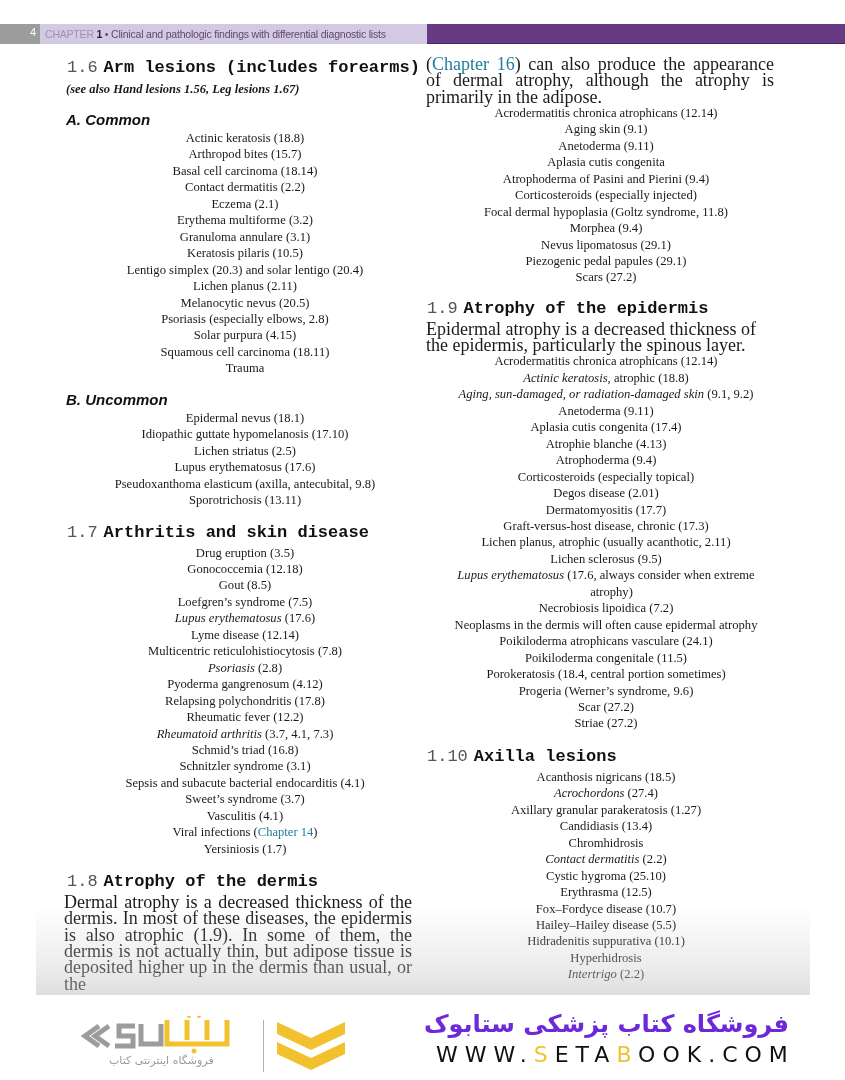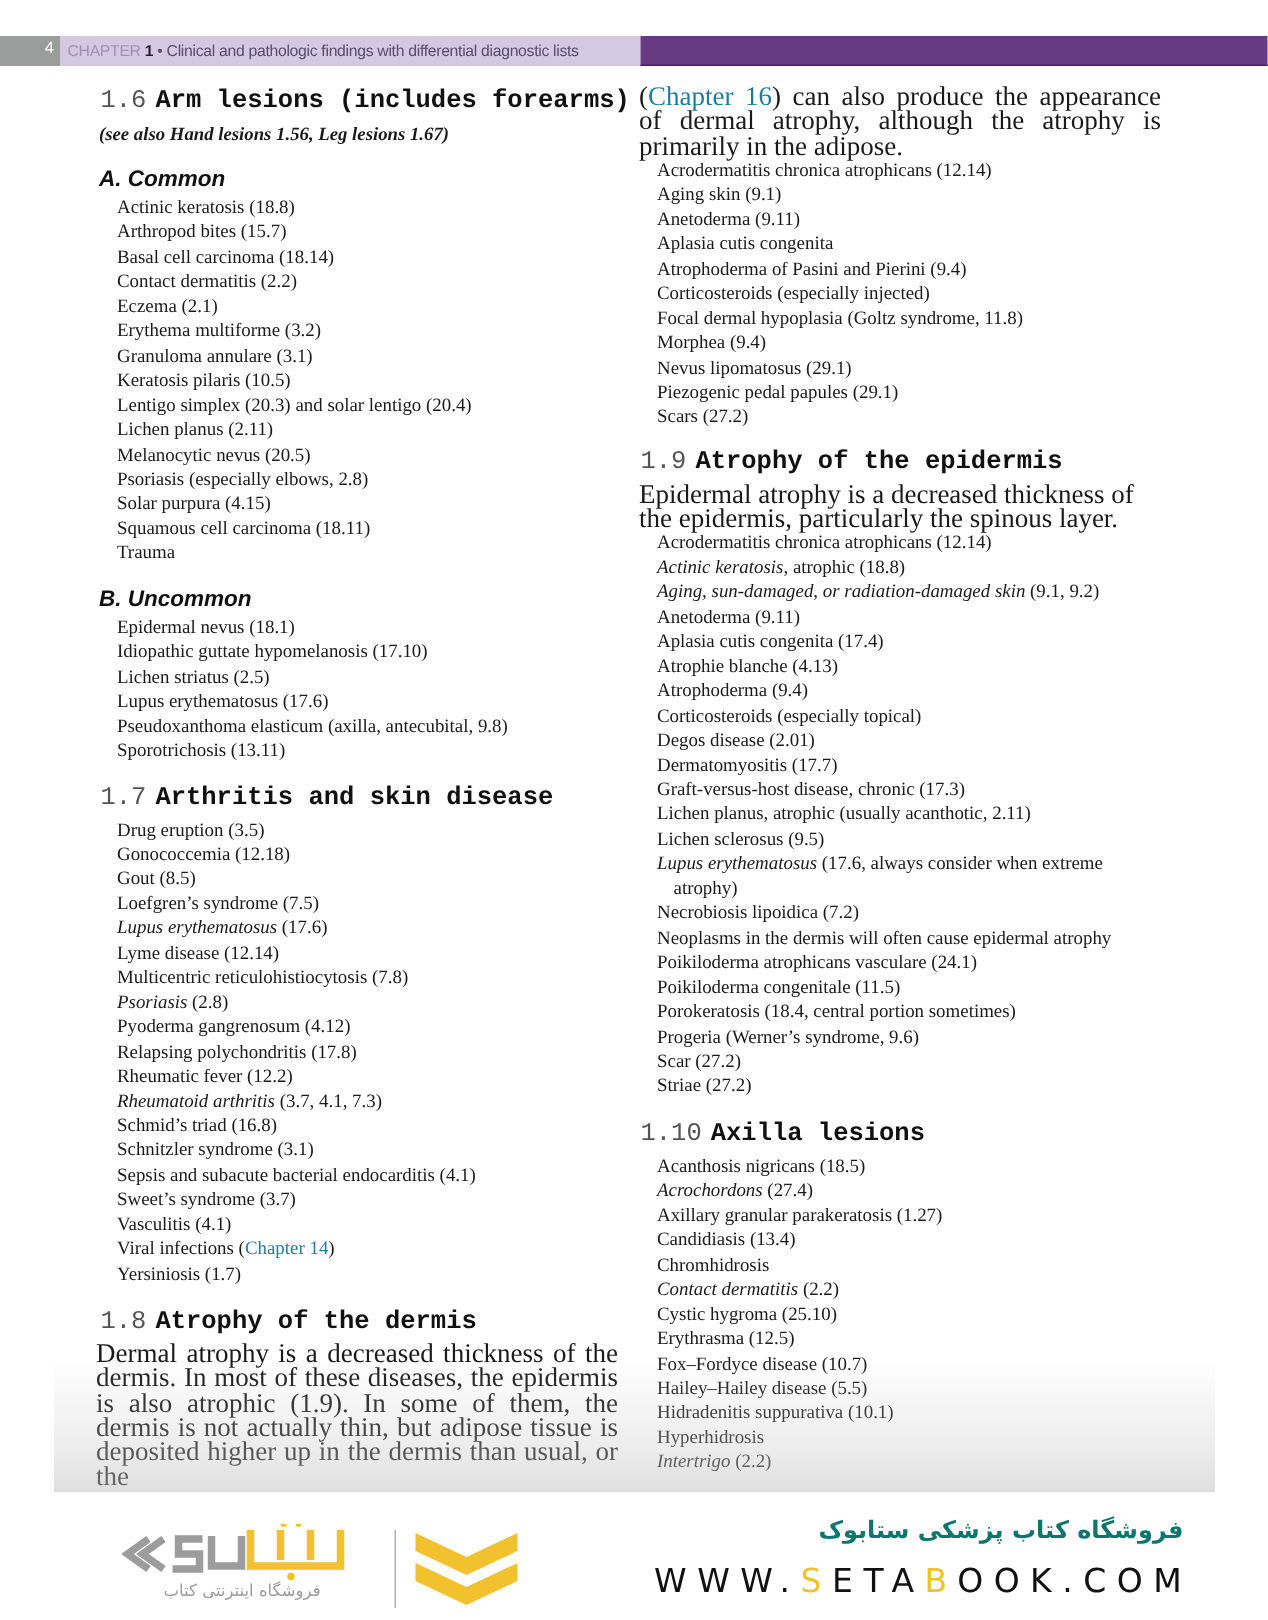--- a/index.html
+++ b/index.html
@@ -20,37 +20,37 @@
 
   
   .col { position: absolute; top: 56px; }
   .col-left { left: 66px; width: 346px; }
   .col-right { left: 426px; width: 348px; }
 
   .sec-title { font-family: Liberation Mono, monospace; font-weight: bold; font-size: 17px; color: #111; margin: 1px; line-height: 22px; white-space: nowrap; }
   .sec-title .num { font-weight: normal; color: #555; margin-right: 6px; }
   .see-also { font-style: italic; font-weight: bold; font-size: 12.5px; line-height: 18px; margin: 0 0 0 0; }
   .sub-title { font-family: "Liberation Sans", sans-serif; font-style: italic; font-size: 15px; color: #111; margin: 0; line-height: 20px; }
-  ul.items { list-style: none; margin: 0; padding: 0 0 0 12px; }
+  ul.items { list-style: none; margin: 0; padding: 0 0 0 12px; text-align: center; }
   ul.items li { font-size: 12.6px; line-height: 16.45px; white-space: nowrap; }
   ul.items li.wrap { white-space: normal; padding-left: 11px; text-indent: -11px; }
   .it { font-style: italic; }
   .link { color: #1f7d9c; }
   p.para { font-size: 18px; line-height: 16.3px; margin: 0; text-align: justify; }
 
   
   .fade { position: absolute; left: 36px; width: 774px; top: 905px; height: 90px; background: linear-gradient(to bottom, rgba(255,255,255,0) 0%, rgba(200,200,200,0.35) 70%, rgba(190,190,190,0.5) 100%); pointer-events: none; }
   .whiteout { position: absolute; left: 0; top: 995px; width: 845px; height: 85px; background: #ffffff; }
 
   
   .logo { position: absolute; left: 81px; top: 1016px; width: 265px; height: 58px; }
   .logo-text { position: absolute; left: 0; top: 0; }
   .logo-sub { position: absolute; left: 28px; top: 38px; font-family: "DejaVu Sans", sans-serif; font-size: 11px; color: #9a9a9a; direction: rtl; white-space: nowrap; }
   .logo-sep { position: absolute; left: 182px; top: 4px; width: 1px; height: 52px; background: #b0b0b0; }
-  .fa-line { position: absolute; right: 56px; top: 1010px; font-family: "DejaVu Sans", sans-serif; font-size: 16px; font-weight: bold; color: #0f766e; direction: rtl; white-space: nowrap; }
+  .fa-line { position: absolute; right: 56px; top: 1010px; font-family: "DejaVu Sans", sans-serif; font-size: 24px; font-weight: bold; color: #6d28d9; direction: rtl; white-space: nowrap; }
   .site { position: absolute; left: 436px; top: 1042px; font-family: "DejaVu Sans", sans-serif; font-size: 22px; letter-spacing: 7px; color: #111; white-space: nowrap; font-weight: 500; }
   .site .y { color: #f2c12e; }
 </style>
 </head>
 <body>
 
 <div class="hdr">
   <div class="hdr-num">
     <span>4</span>
   </div>

